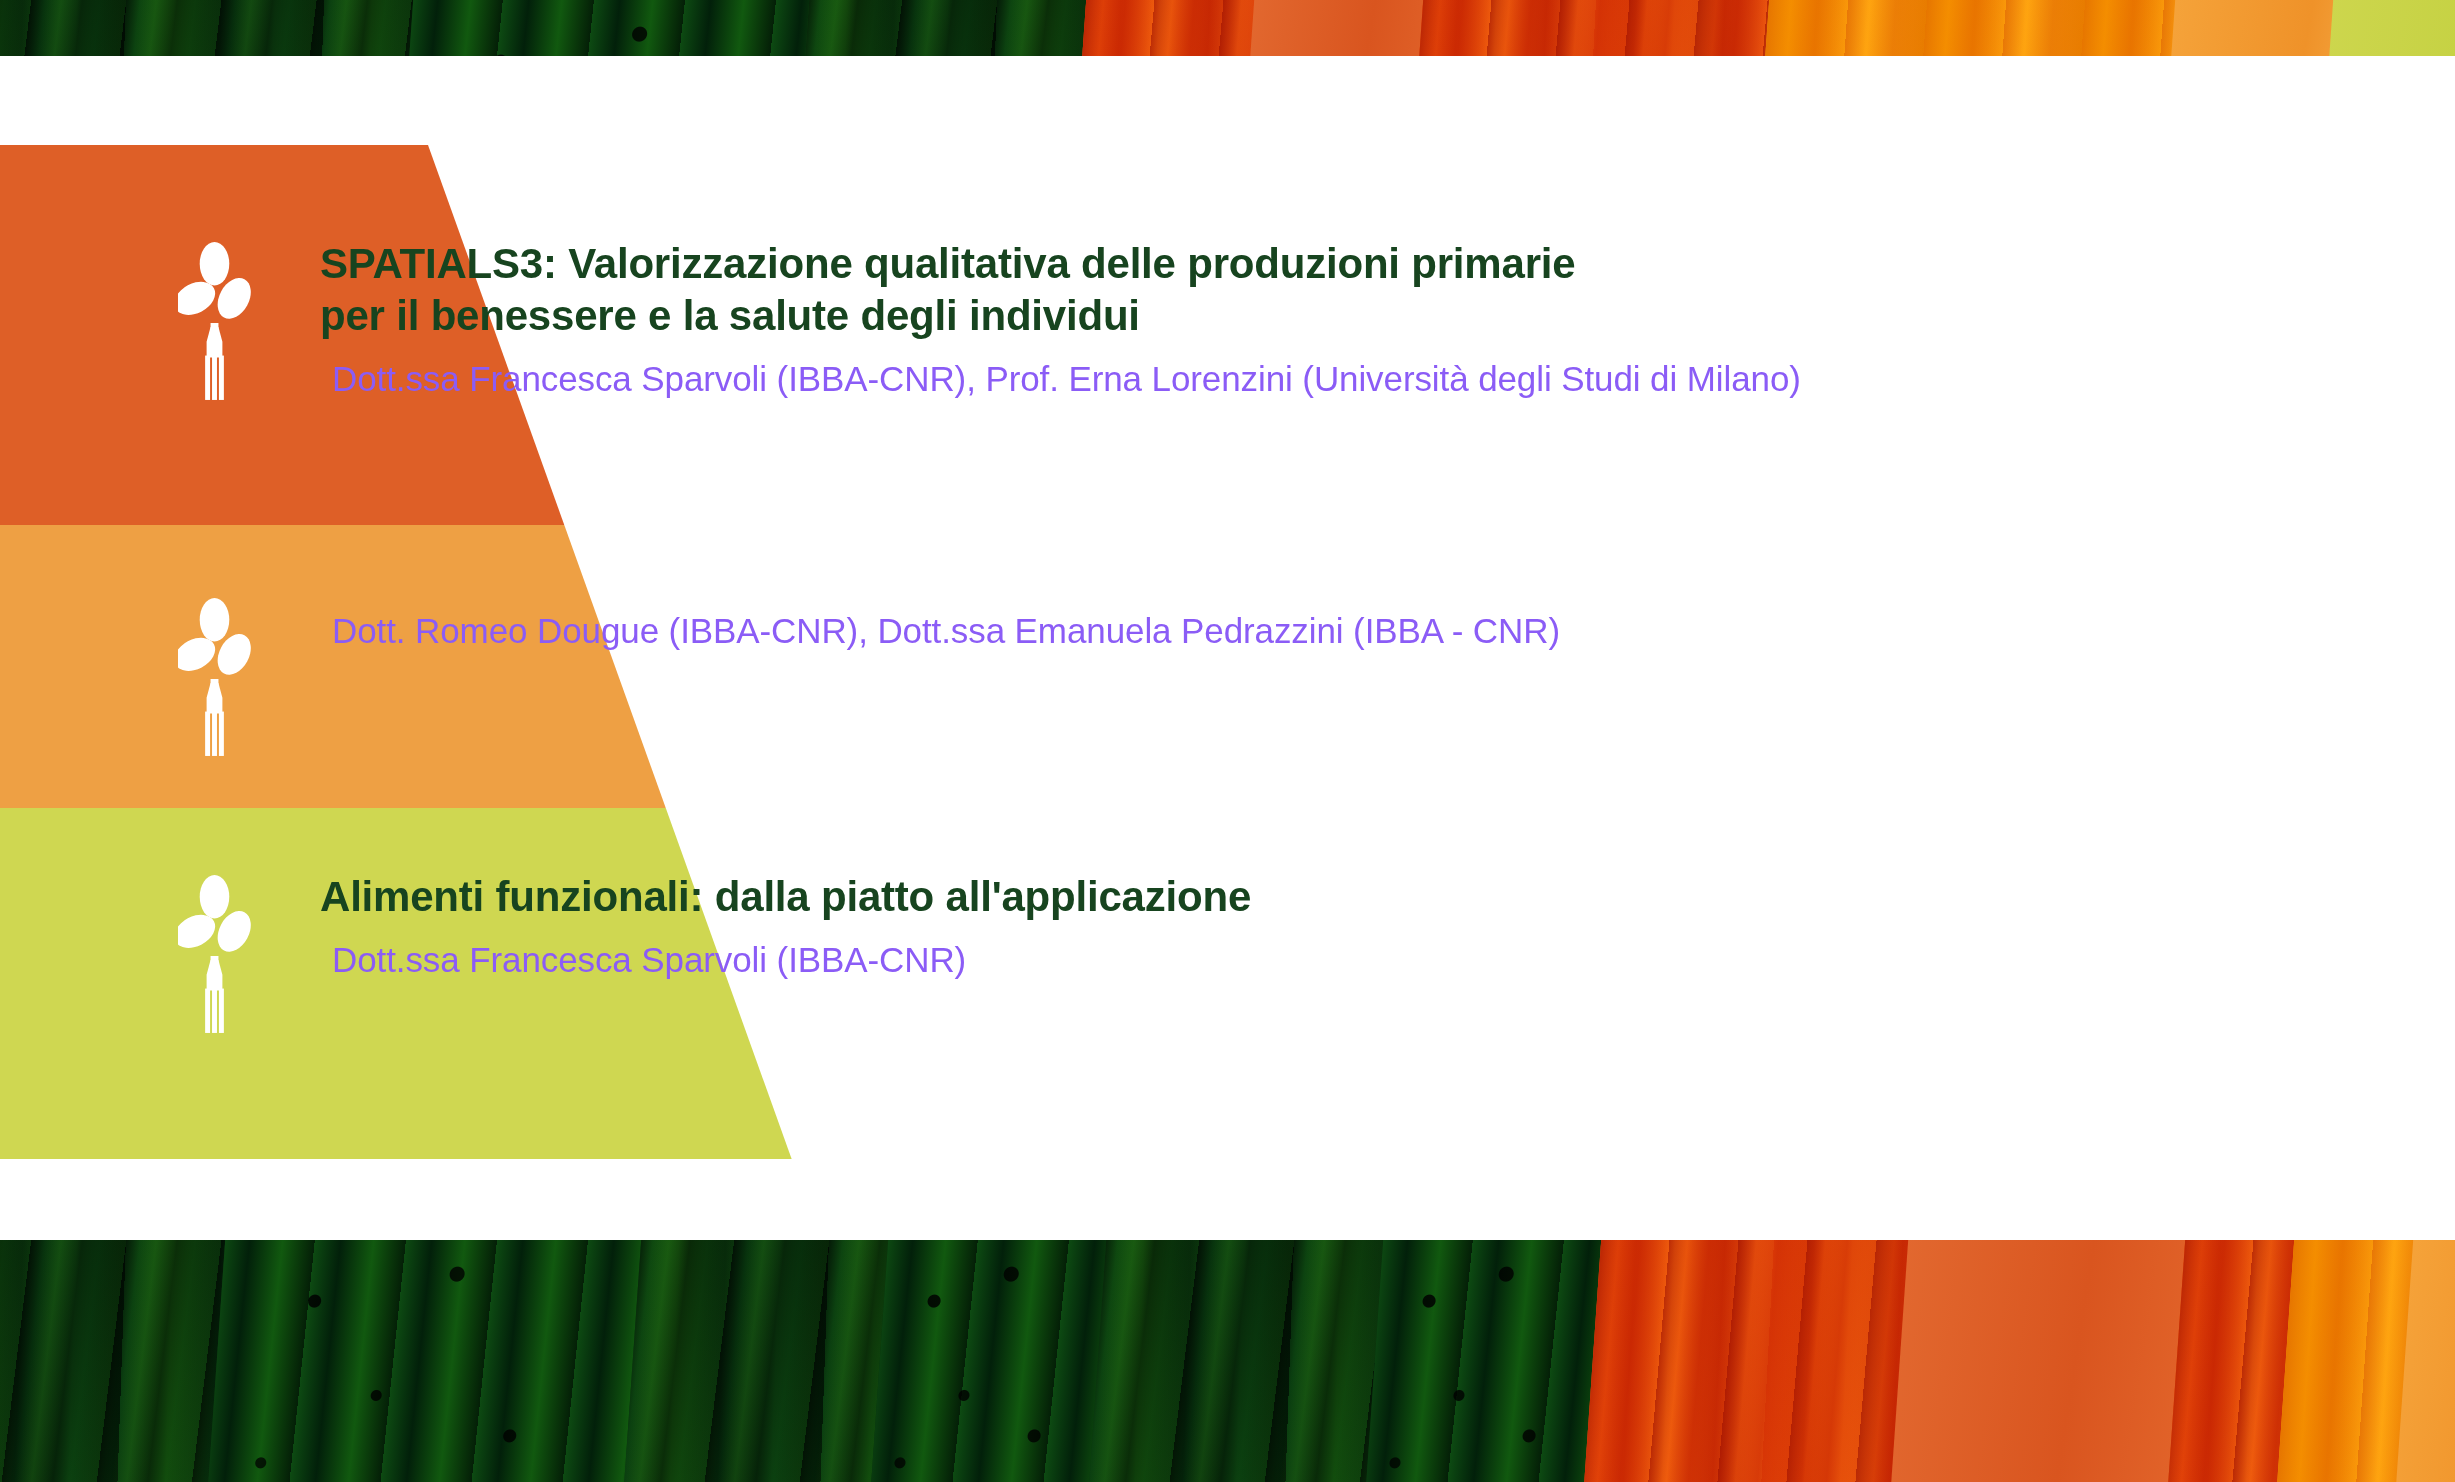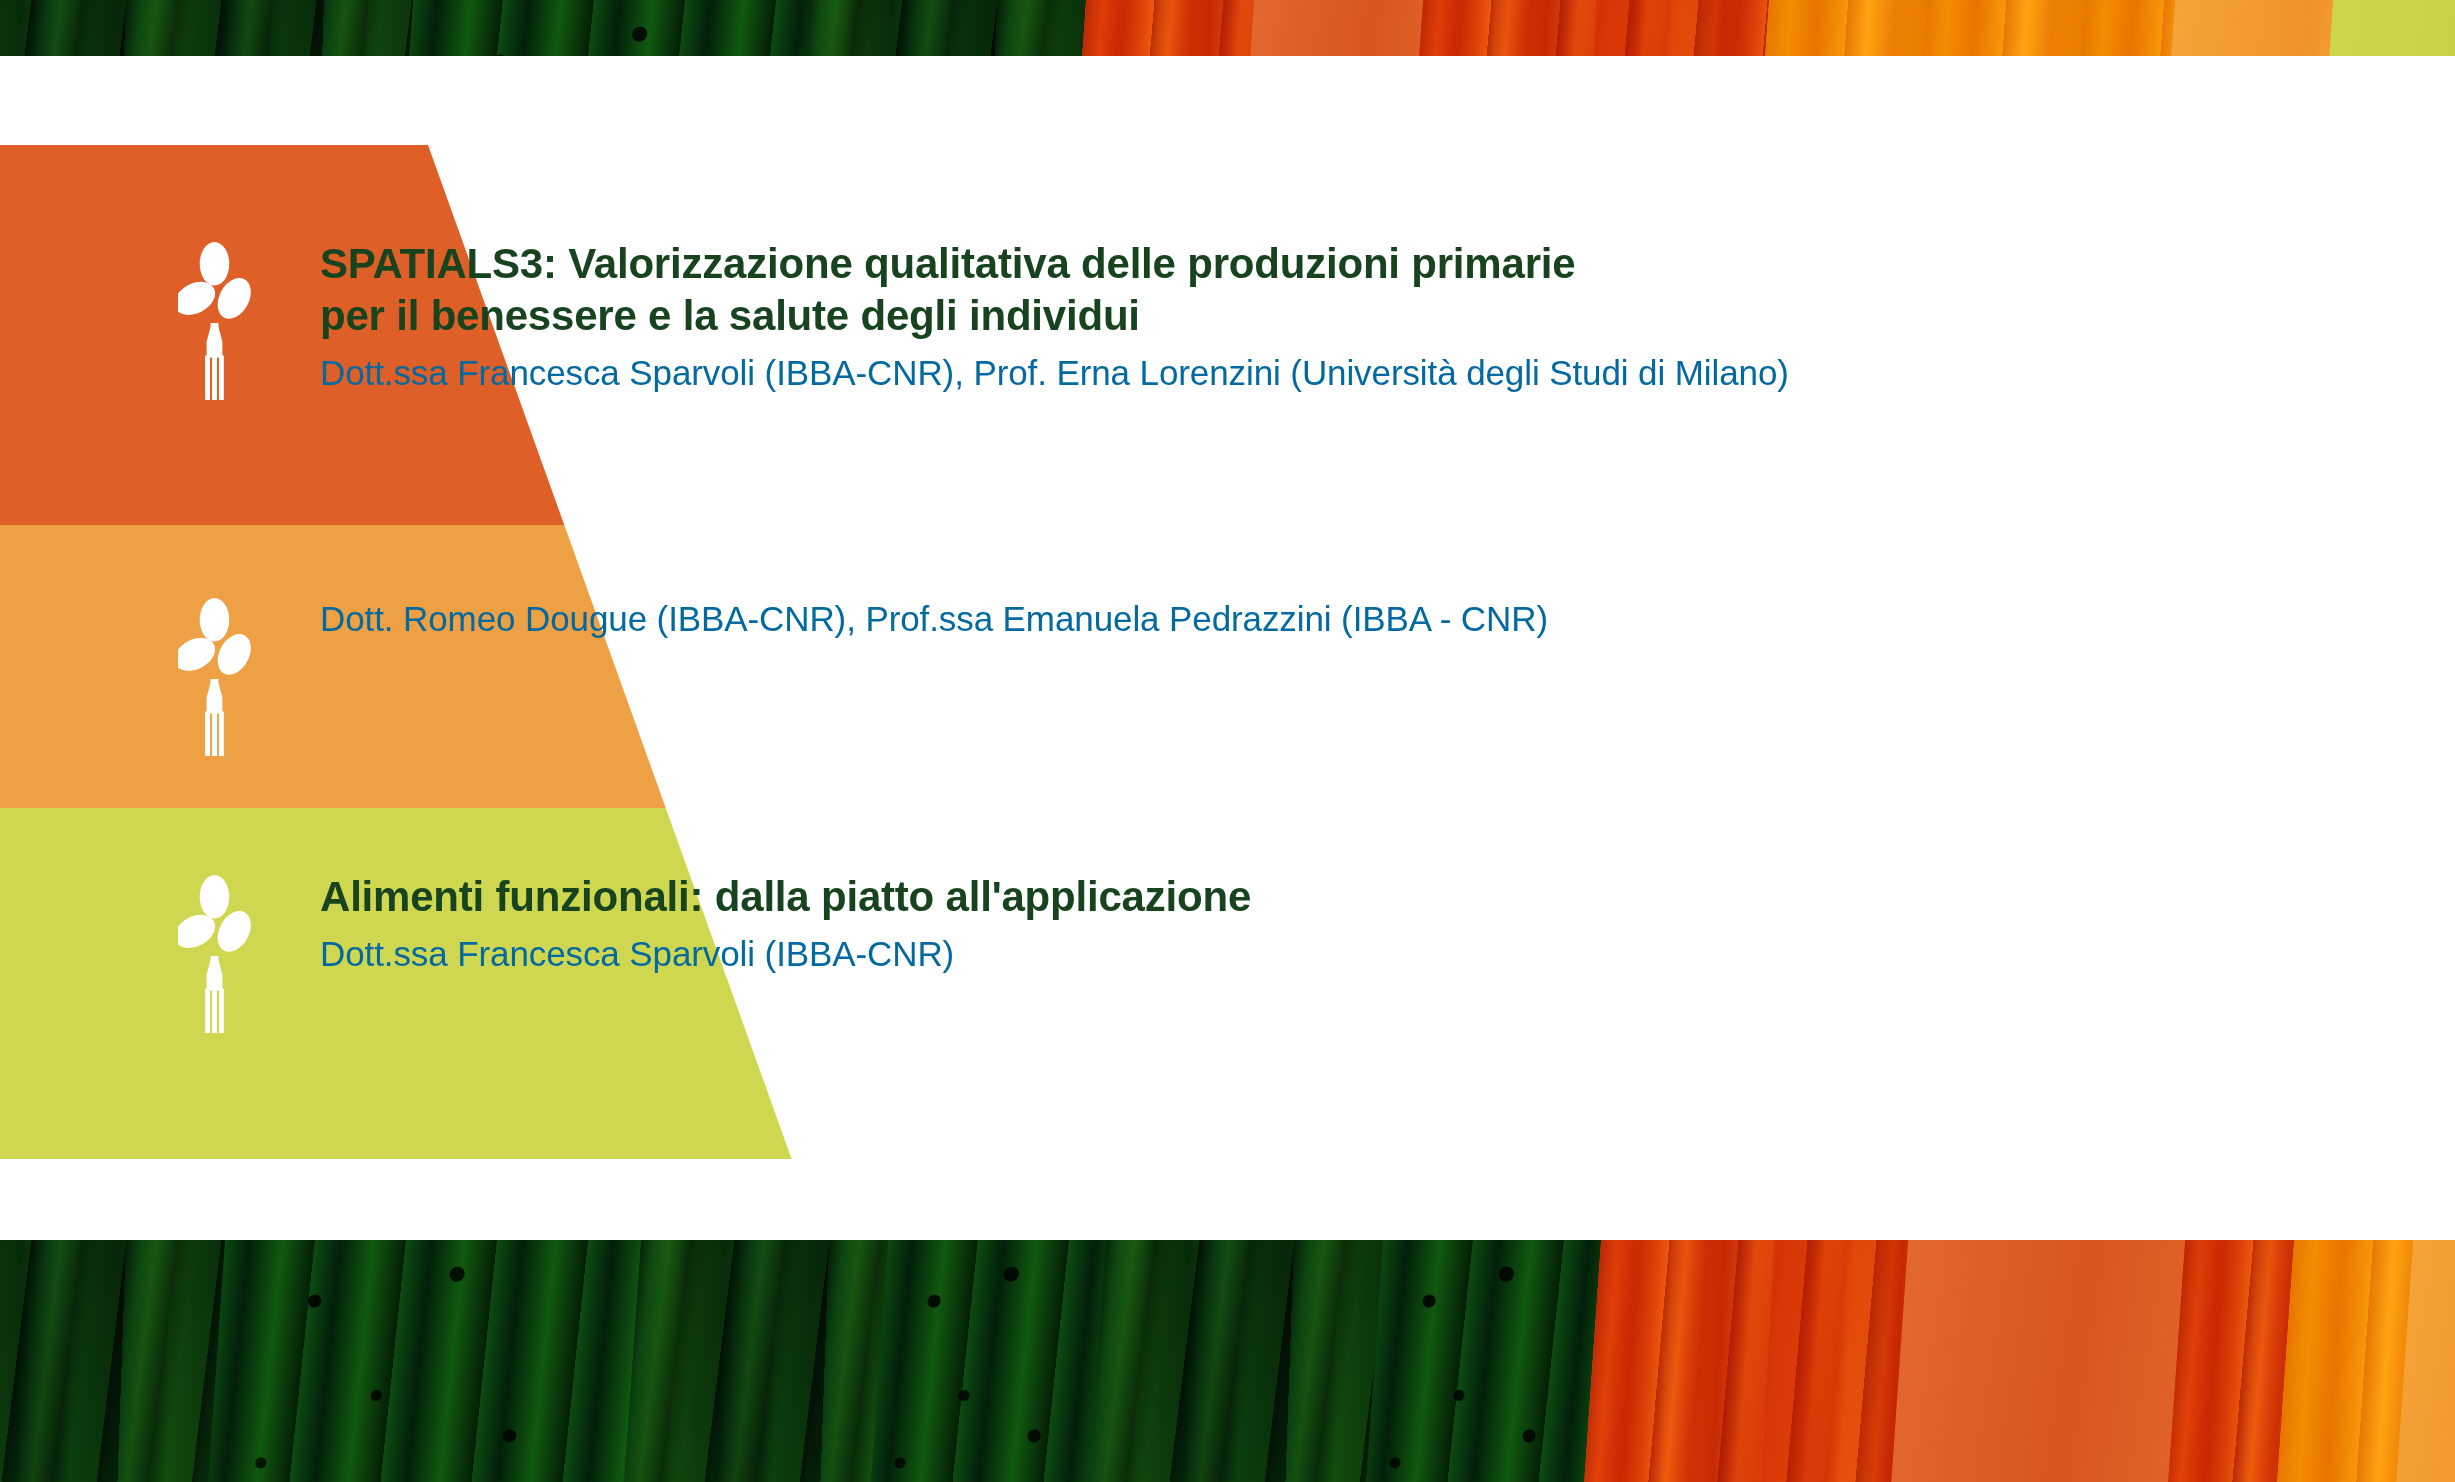--- a/index.html
+++ b/index.html
@@ -90,26 +90,26 @@
   .session-title{
     color:#17441f;
     font-weight:bold;
     font-size:42px;
     line-height:1.24;
     letter-spacing:-0.2px;
     margin:0 0 6px 0;
     white-space:pre-line;
   }
   .session-speakers{
-    color:#0369a1;
+    color:#8b5cf6;
     font-weight:normal;
     font-size:35px;
     line-height:1.42;
     letter-spacing:-0.1px;
-    margin:0;
+    margin:12px;
   }
   .session-speakers .line{display:block;}
 </style>
 </head>
 <body>
 
 <div class="banner" id="top-banner">
   <div class="strip leaf-dark" style="left:-59px;width:495px;"></div>
   <div class="strip leaf-speckle" style="left:416px;width:416px;"></div>
   <div class="strip leaf-dark" style="left:812px;width:297px;"></div>
@@ -157,21 +157,21 @@
       <ellipse cx="57" cy="57" rx="15" ry="22" fill="#ffffff" transform="rotate(28 57 57)"></ellipse>
       <path d="M33 86 L41 86 L45 101 L45 117 L29 117 L29 101 Z" fill="#ffffff"></path>
       <rect x="27.5" y="115" width="5" height="45" fill="#ffffff"></rect>
       <rect x="34.5" y="115" width="5" height="45" fill="#ffffff"></rect>
       <rect x="41.5" y="115" width="5" height="45" fill="#ffffff"></rect>
       <rect x="33" y="82" width="8" height="8" fill="#ffffff"></rect>
     </svg>
   </div>
   <div class="text-cell">
     <p class="session-speakers">
-      <span class="line">Dott. Romeo Dougue (IBBA-CNR), Prof.ssa Emanuela Pedrazzini (IBBA - CNR)</span>
+      <span class="line">Dott. Romeo Dougue (IBBA-CNR), Dott.ssa Emanuela Pedrazzini (IBBA - CNR)</span>
     </p>
   </div>
 </div>
 
 <div class="row" id="row-3">
   <div class="icon-cell">
     <svg class="fork-leaf-icon" width="73" height="163" viewBox="0 0 74 165">
       <ellipse cx="37" cy="22" rx="15" ry="22" fill="#ffffff"></ellipse>
       <ellipse cx="17" cy="57" rx="22" ry="15" fill="#ffffff" transform="rotate(-28 17 57)"></ellipse>
       <ellipse cx="57" cy="57" rx="15" ry="22" fill="#ffffff" transform="rotate(28 57 57)"></ellipse>

